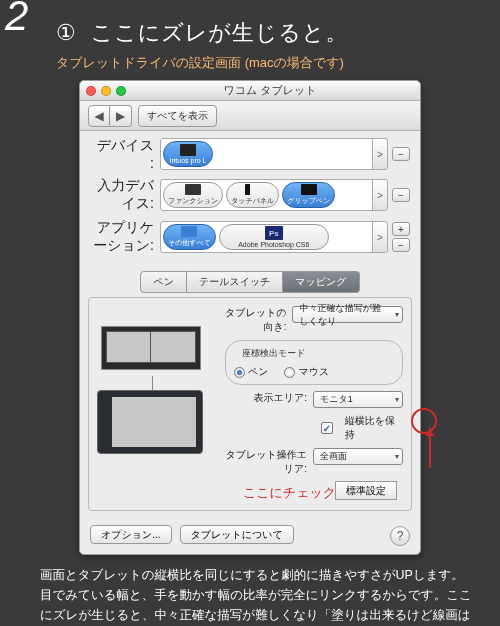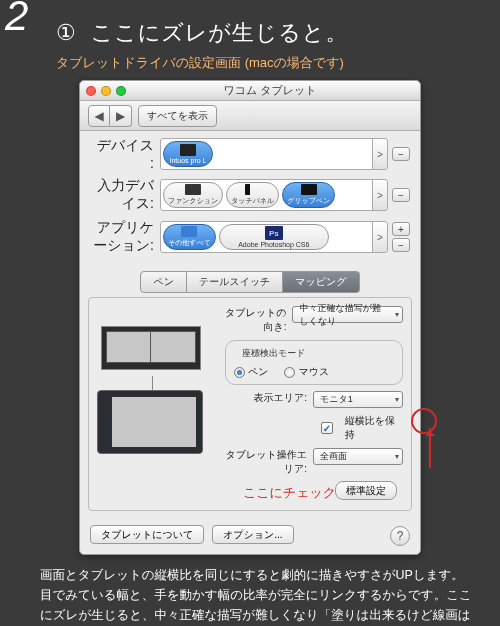--- a/index.html
+++ b/index.html
@@ -45,34 +45,34 @@
   .monitors::before, .monitors::after { content:''; position:absolute; top:4px; width:44px; height:30px; background:#c7c7c7; border:1px solid #555;}
   .monitors::before{left:4px;} .monitors::after{right:4px;}
   .prev-line { width:1px; height:14px; background:#888; margin:0 auto;}
   .tabletimg { width:106px; height:64px; background:#2a2e33; border-radius:4px; border:1px solid #666; position:relative;}
   .tabletimg::after{content:''; position:absolute; top:6px; left:14px; right:6px; bottom:6px; background:#c7c7c7;}
   .settings { margin-left:128px; font-size:10px; color:#222;}
   .srow { display:flex; margin-bottom:6px;}
   .slabel { width:90px; text-align:right; padding-right:6px;}
   .sel-box { height:17px; background:linear-gradient(#fff,#eaeaea); border:1px solid #888; border-radius:3px; padding:0 16px 0 6px; font-size:9px; display:flex; align-items:center; position:relative; min-width:90px;}
   .sel-box::after { content:'▾'; position:absolute; right:3px; font-size:8px; color:#555;}
-  .fieldset { border:1px solid #bbb; border-radius:10px; padding:6px 8px 5px; margin-bottom:6px;}
+  .fieldset { border:1px solid #bbb; border-radius:16px; padding:6px 8px 5px; margin-bottom:6px;}
   .fs-title { font-size:9px; color:#333; margin:-12px 0 3px 4px; background:#ececec; display:inline-block; padding:0 4px;}
   .radio-row { display:flex; gap:16px; margin-top:2px;}
   .radio { display:flex; align-items:center; gap:3px; font-size:10px;}
   .radio-btn { width:11px; height:11px; border-radius:50%; border:1px solid #777; background:radial-gradient(#fff,#ddd); position:relative;}
   .radio-btn.checked::after{content:''; position:absolute; top:2px; left:2px; width:5px; height:5px; background:radial-gradient(#5f8fd8,#2a5faa); border-radius:50%;}
   .chk-row { display:flex; align-items:center; gap:12px; margin-left:96px; margin-bottom:6px; position:relative;}
   .chk { width:12px; height:12px; border:1px solid #777; border-radius:2px; background:linear-gradient(#fff,#eee); display:flex; align-items:center; justify-content:center; font-size:10px; color:#2a5faa; font-weight:bold;}
   .chk.checked::after{content:'✓';}
   .red-circle { position:absolute; left:90px; top:-6px; width:26px; height:26px; border:2px solid #cf2a2a; border-radius:50%; pointer-events:none;}
   .red-arrow { position:absolute; left:108px; top:14px; width:2px; height:40px; background:#cf2a2a; pointer-events:none;}
   .red-arrow::before { content:''; position:absolute; top:-2px; left:-4px; border:5px solid transparent; border-bottom-color:#cf2a2a;}
   .callout { color:#cf2a2a; font-size:13px; text-align:right; margin:8px 14px 0 0;}
-  .std-btn { position:absolute; right:14px; bottom:10px; height:19px; background:linear-gradient(#fff,#e5e5e5); border:1px solid #999; border-radius:8px; font-size:10px; padding:0 10px; display:flex; align-items:center;}
+  .std-btn { position:absolute; right:14px; bottom:10px; height:19px; background:linear-gradient(#fff,#e5e5e5); border:1px solid #999; border-radius:0; font-size:10px; padding:0 10px; display:flex; align-items:center;}
   .bottomrow { display:flex; gap:8px; padding:6px 10px 10px;}
   .btn { height:19px; background:linear-gradient(#fff,#e5e5e5); border:1px solid #999; border-radius:4px; font-size:10px; padding:0 10px; display:flex; align-items:center;}
   .helpbtn { position:absolute; right:10px; bottom:8px; width:20px; height:20px; border-radius:50%; background:linear-gradient(#fff,#ddd); border:1px solid #999; display:flex; align-items:center; justify-content:center; font-size:12px; color:#555;}
   .description { color:#fff; font-size:12.5px; line-height:1.6; margin:10px 28px 0 40px; }
 </style>
 </head>
 <body>
 
 <div class="big2">2</div>
 <div class="heading"><span class="circ">①</span><span>ここにズレが生じると。</span></div>
@@ -196,19 +196,19 @@
       <div class="srow">
         <div class="slabel">タブレット操作エリア:</div>
         <div class="sel-box">全画面</div>
       </div>
       <div class="callout">ここにチェックを入れる</div>
     </div>
     <div class="std-btn">標準設定</div>
   </div>
 
   <div class="bottomrow">
+    <div class="btn">オプション...</div>
     <div class="btn">タブレットについて</div>
-    <div class="btn">オプション...</div>
   </div>
   <div class="helpbtn">?</div>
 </div>
 
 <div class="description">画面とタブレットの縦横比を同じにすると劇的に描きやすさがUPします。目でみている幅と、手を動かす幅の比率が完全にリンクするからです。ここにズレが生じると、中々正確な描写が難しくなり「塗りは出来るけど線画は難しい！」原因になります。デュアルモニタの方は表示エリアを片側だけにするのがオススメですヨ。</div>
 
 </body></html>

